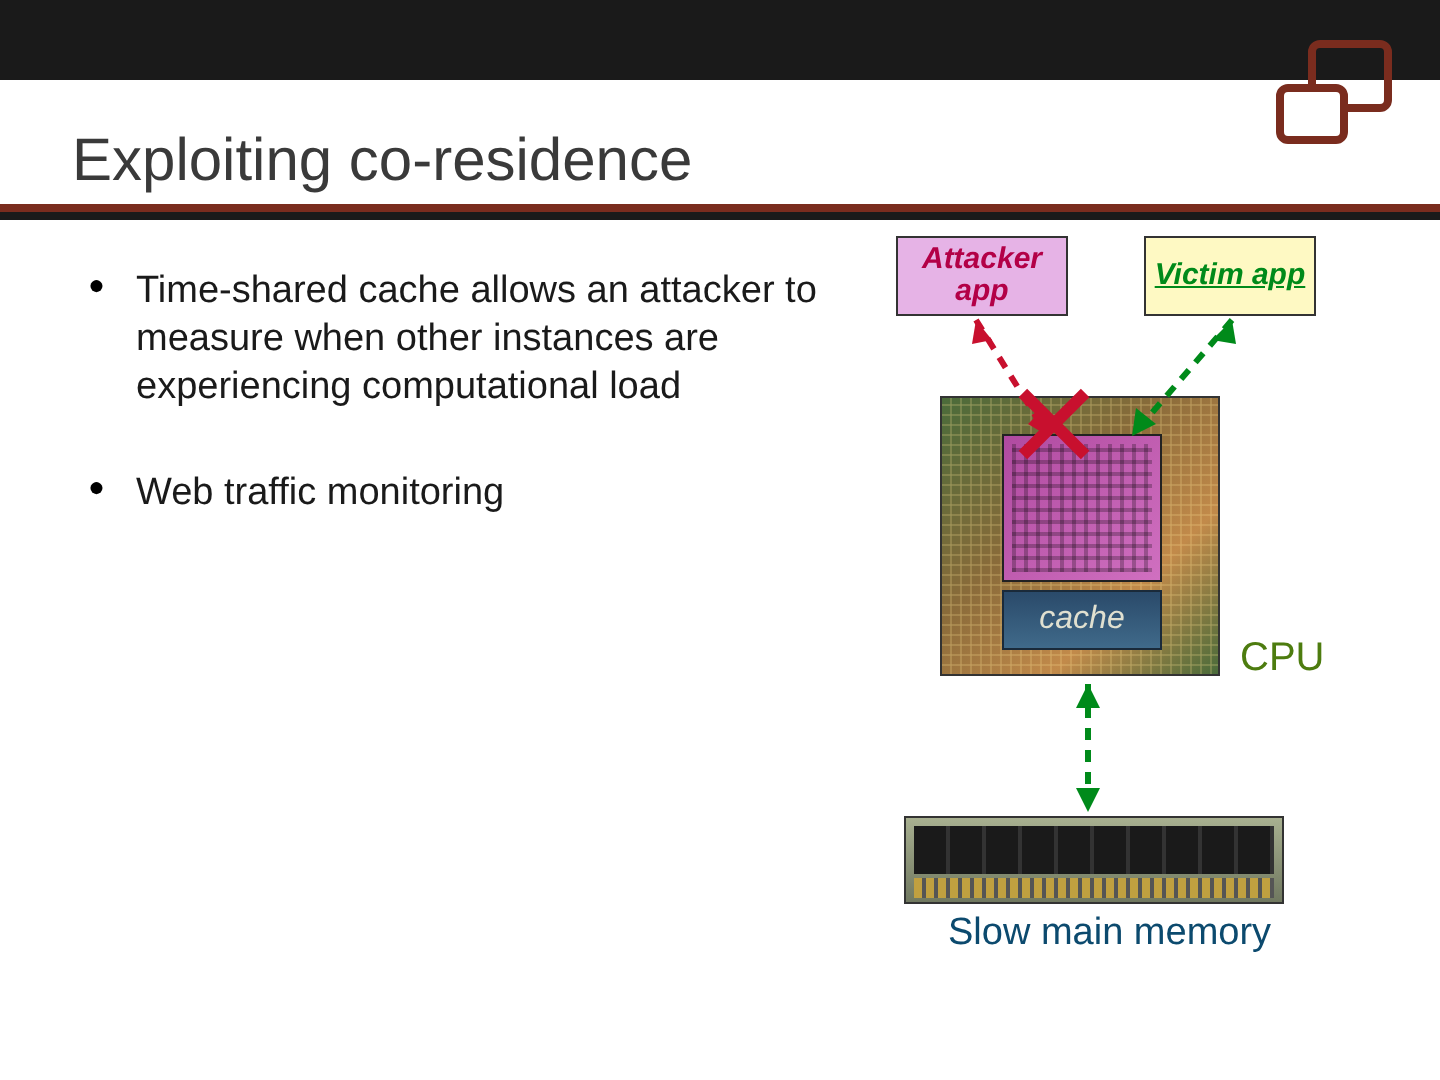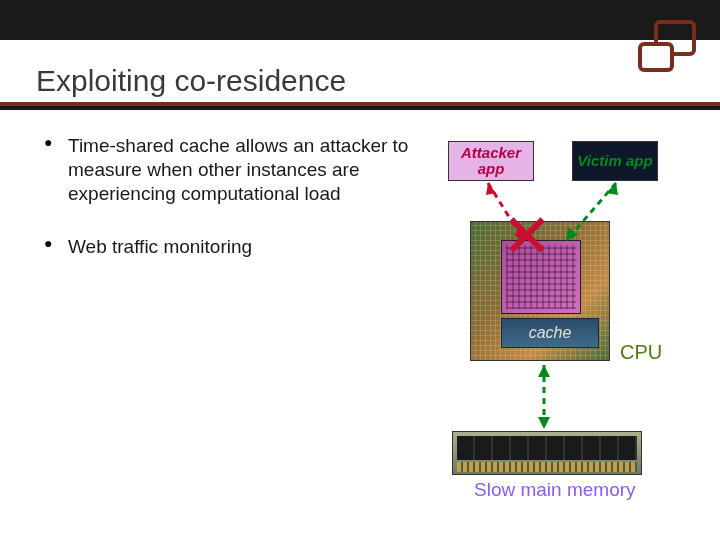--- a/index.html
+++ b/index.html
@@ -86,21 +86,20 @@
     top: 0;
     font-size: 14px;
     color: #000;
   }
   .diagram {
     position: absolute;
     right: 20px;
     top: 12px;
     width: 260px;
     height: 380px;
-    margin-top: 23px;
   }
   .app-box {
     position: absolute;
     top: 0;
     width: 86px;
     height: 40px;
     border: 1px solid #333;
     display: flex;
     align-items: center;
     justify-content: center;
@@ -110,22 +109,23 @@
     line-height: 1.1;
     text-align: center;
   }
   .attacker-box {
     left: 8px;
     background: #e6b3e6;
     color: #b30047;
   }
   .victim-box {
     right: 42px;
-    background: #0f172a;
+    background: #fef9c3;
     color: #008a1a;
+    text-decoration: underline;
   }
   .cpu-chip {
     position: absolute;
     top: 80px;
     left: 30px;
     width: 140px;
     height: 140px;
     background: linear-gradient(135deg, #4a6b3a 0%, #8a6b3a 40%, #c28a4a 70%, #4a6b3a 100%);
     border: 1px solid #333;
   }
@@ -151,21 +151,21 @@
     position: absolute;
     inset: 4px;
     background:
       repeating-linear-gradient(0deg, rgba(0,0,0,0.25) 0 2px, transparent 2px 6px),
       repeating-linear-gradient(90deg, rgba(0,0,0,0.25) 0 2px, transparent 2px 6px);
   }
   .cache-box {
     position: absolute;
     top: 96px;
     left: 30px;
-    width: 98px;
+    width: 80px;
     height: 30px;
     background: linear-gradient(#2a4a6a, #406a8a);
     color: #e0e0d0;
     font-size: 16px;
     font-style: italic;
     display: flex;
     align-items: center;
     justify-content: center;
     border: 1px solid #1a2a3a;
   }
@@ -195,21 +195,21 @@
     content: "";
     position: absolute;
     left: 4px; right: 4px; bottom: 2px; height: 10px;
     background: repeating-linear-gradient(90deg, #c0a040 0 4px, #555 4px 6px);
   }
   .ram-label {
     position: absolute;
     top: 338px;
     left: 34px;
     font-size: 19px;
-    color: #8b5cf6;
+    color: #0c4a6e;
   }
   .arrowset {
     position: absolute;
     inset: 0;
     pointer-events: none;
   }
   .cross-x {
     position: absolute;
     top: 74px;
     left: 66px;

